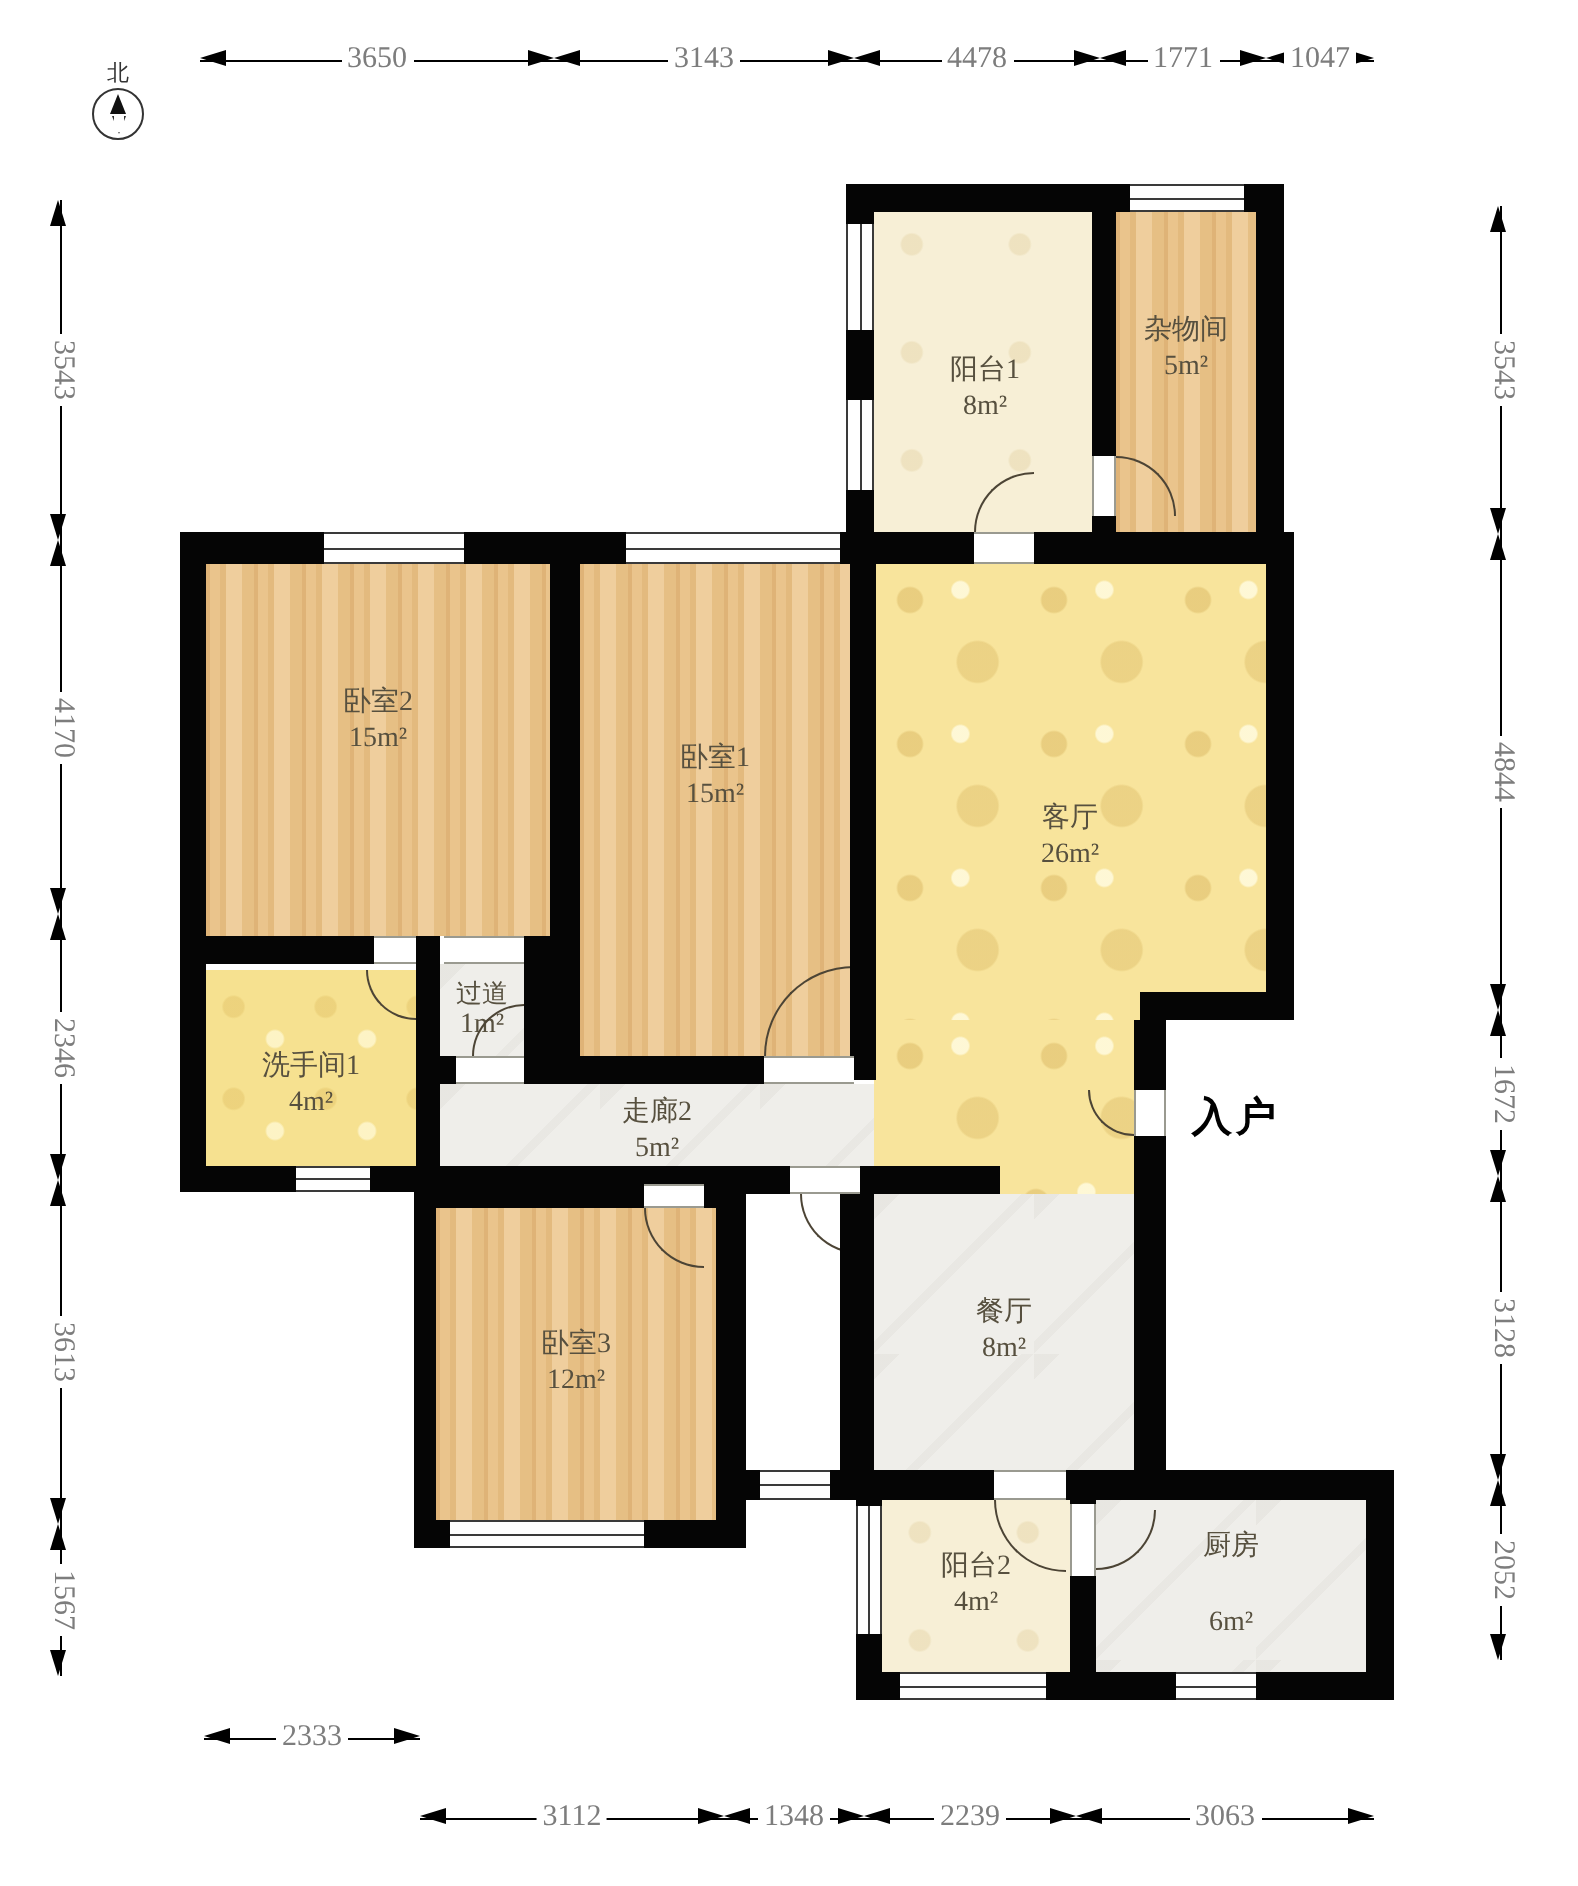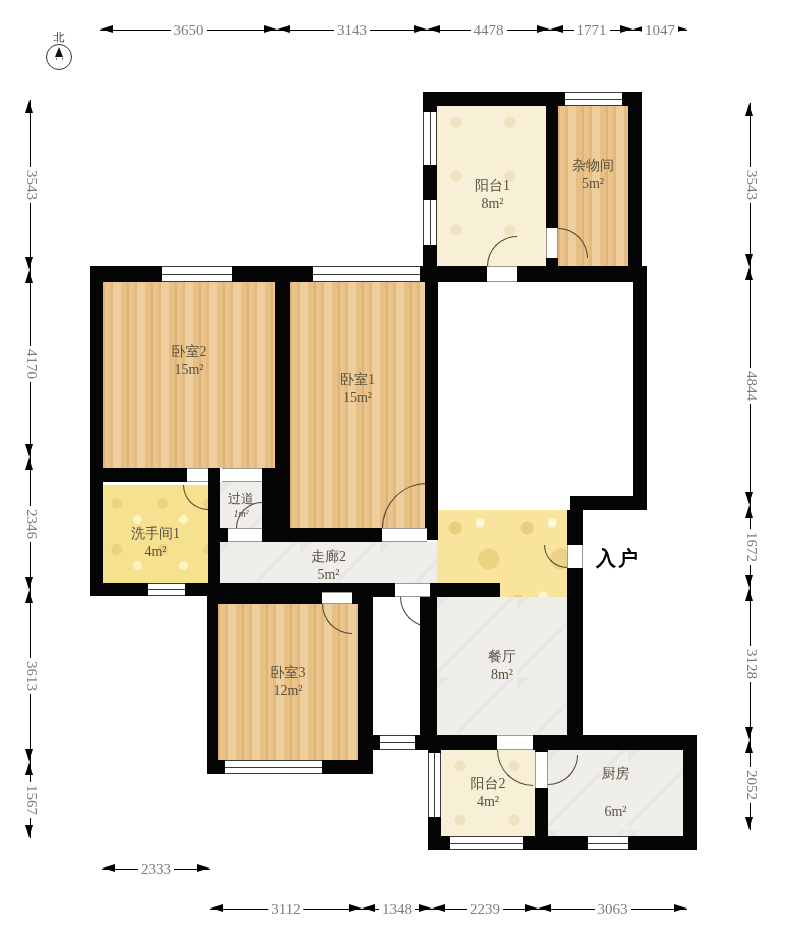--- a/index.html
+++ b/index.html
@@ -77,26 +77,30 @@
   </div>
   <div class="room wood" style="left:103px;top:282px;width:172px;height:186px;padding-bottom:28px;box-sizing:border-box;">
     <span class="rname">卧室2</span>
     <span class="rarea">15m²</span>
   </div>
   <div class="room wood" style="left:290px;top:282px;width:135px;height:246px;padding-bottom:32px;box-sizing:border-box;">
     <span class="rname">卧室1</span>
     <span class="rarea">15m²</span>
   </div>
 
+  <div class="room damask" style="left:437px;top:282px;width:196px;height:228px;padding-top:46px;box-sizing:border-box;">
+    <span class="rname">客厅</span>
+    <span class="rarea">26m²</span>
+  </div>
   <div class="fill damask" style="left:437px;top:510px;width:133px;height:73px;"></div>
   <div class="fill damask" style="left:500px;top:583px;width:70px;height:14px;"></div>
 
   <div class="room marble" style="left:220px;top:482px;width:42px;height:46px;">
     <span class="rname" style="font-size:13px;">过道</span>
-    <span class="rarea" style="font-size:10px;font-style:italic;">1m²</span>
+    <span class="rarea" style="font-size:14px;">1m²</span>
   </div>
   <div class="room yellow" style="left:103px;top:485px;width:105px;height:98px;padding-top:18px;box-sizing:border-box;">
     <span class="rname">洗手间1</span>
     <span class="rarea">4m²</span>
   </div>
   <div class="room marble" style="left:220px;top:542px;width:217px;height:47px;">
     <span class="rname">走廊2</span>
     <span class="rarea">5m²</span>
   </div>
   <div class="room wood" style="left:218px;top:604px;width:140px;height:156px;">

